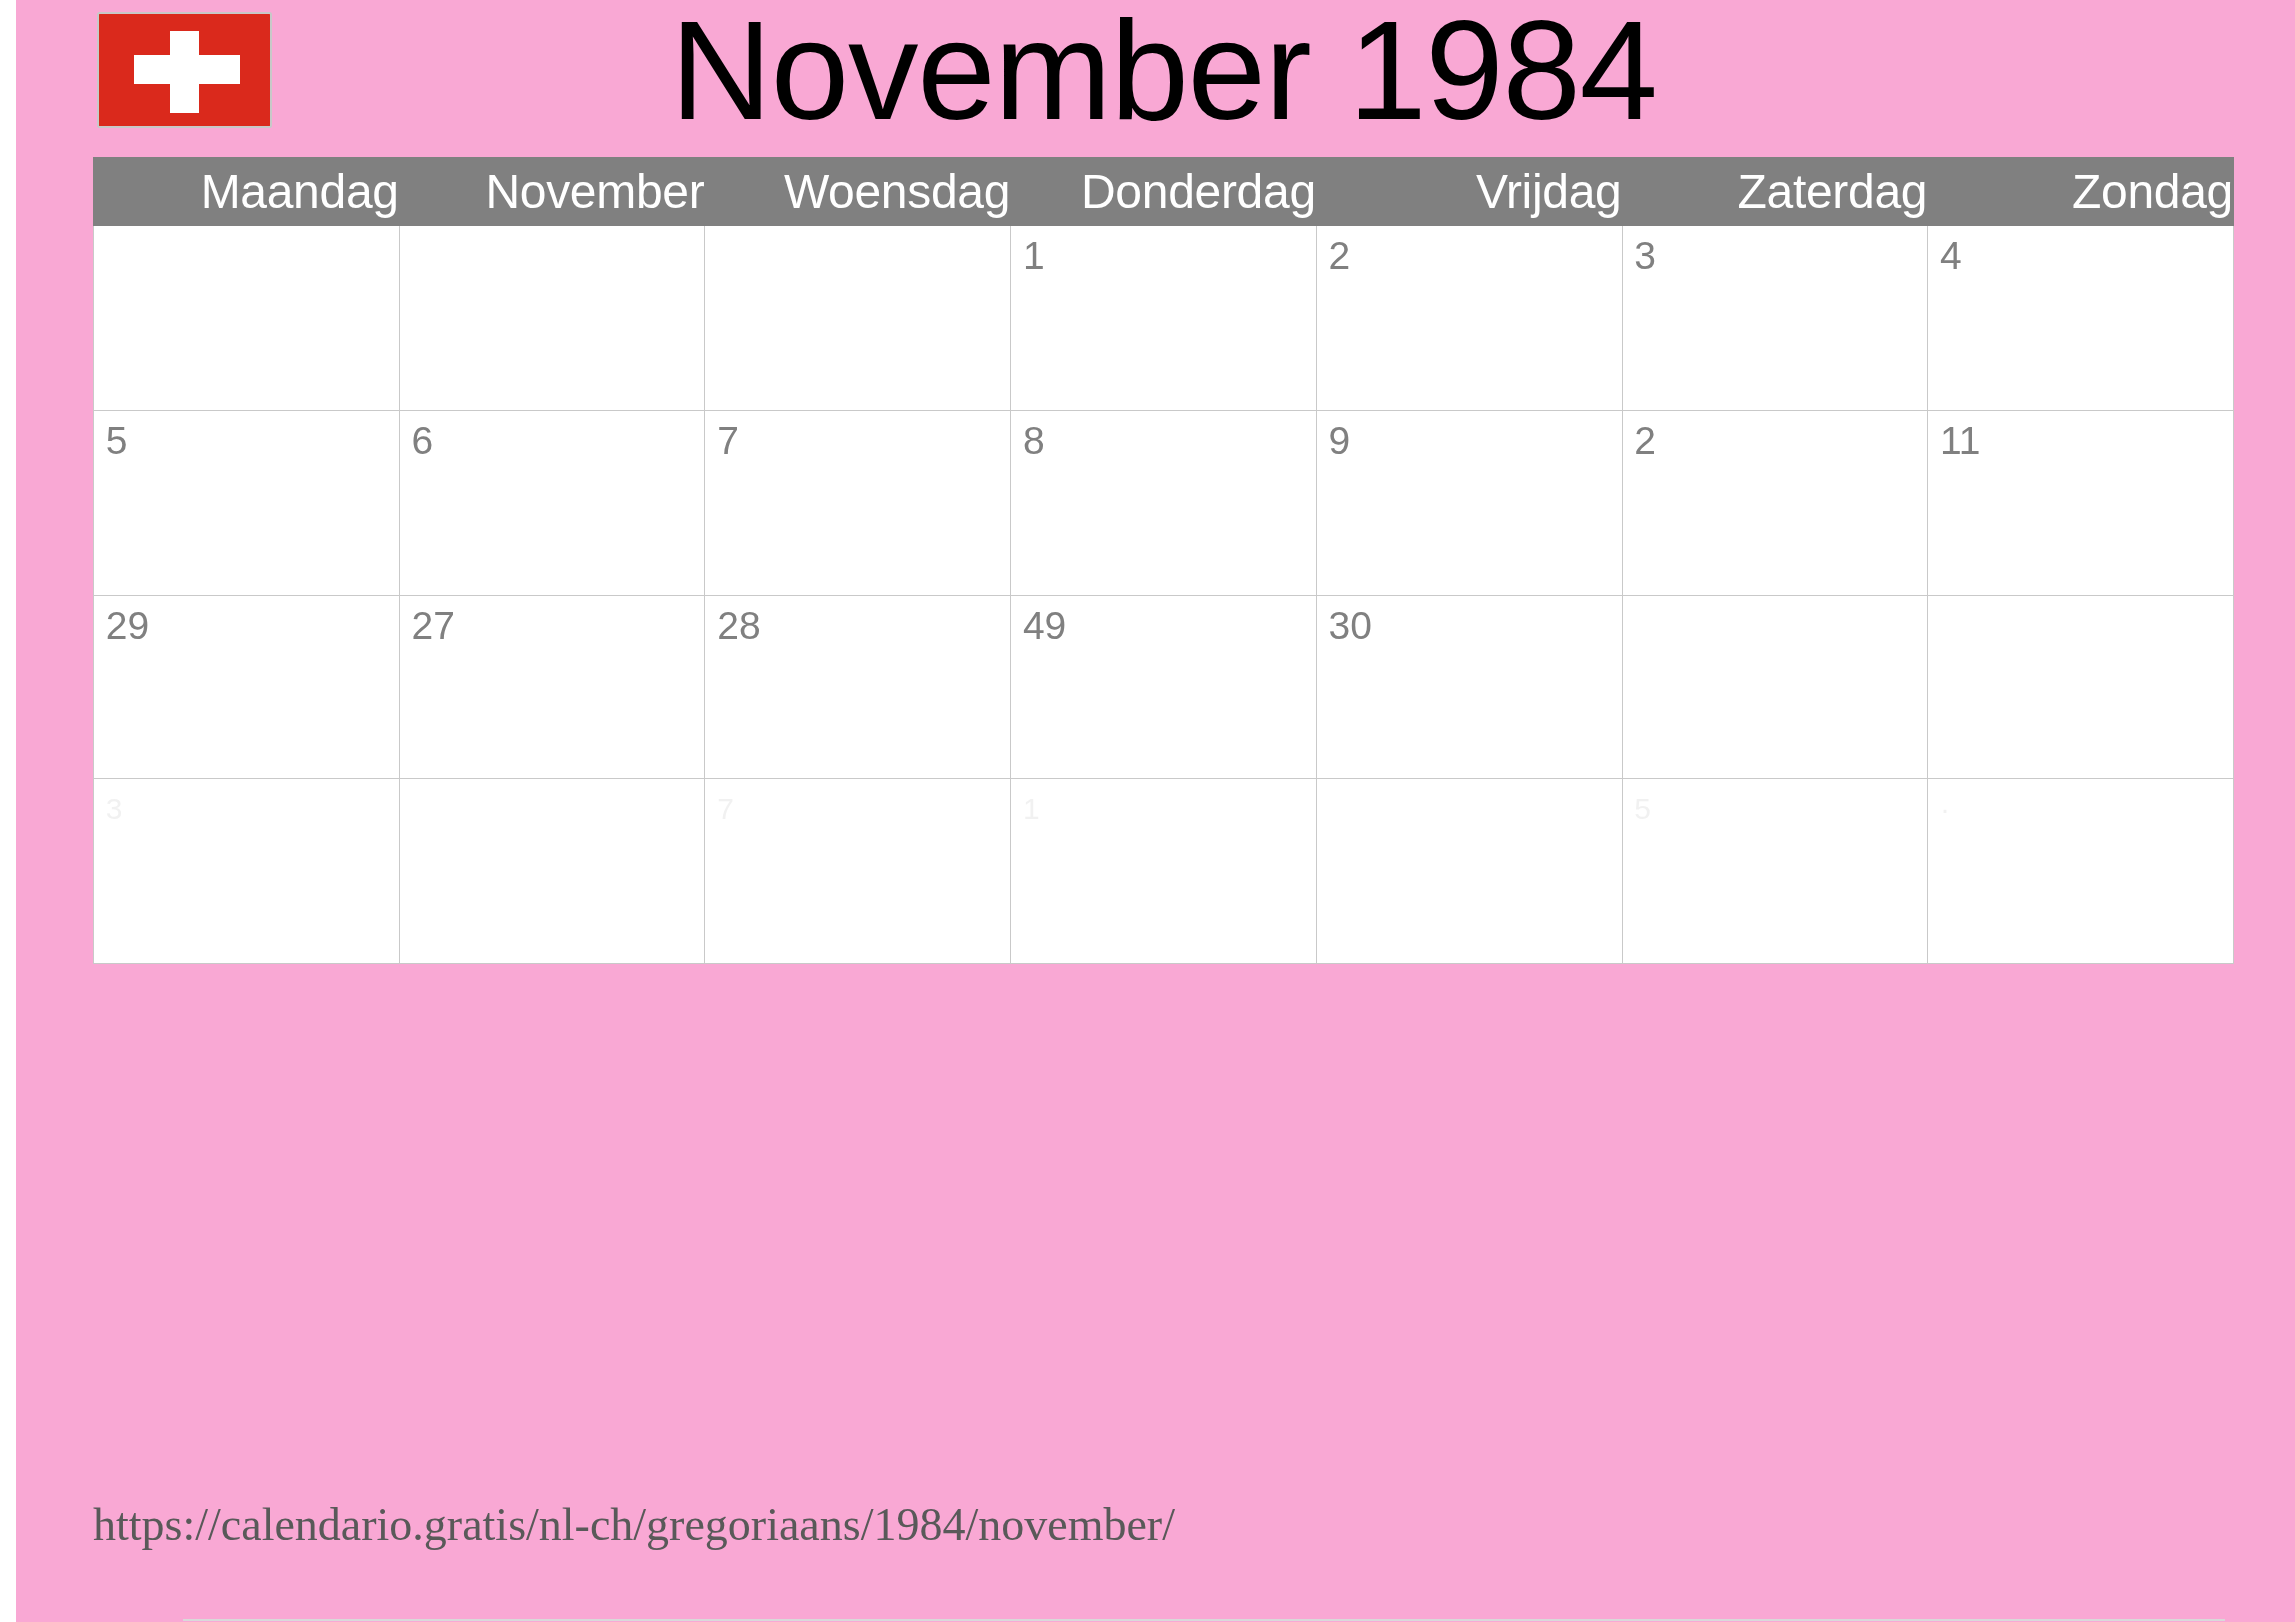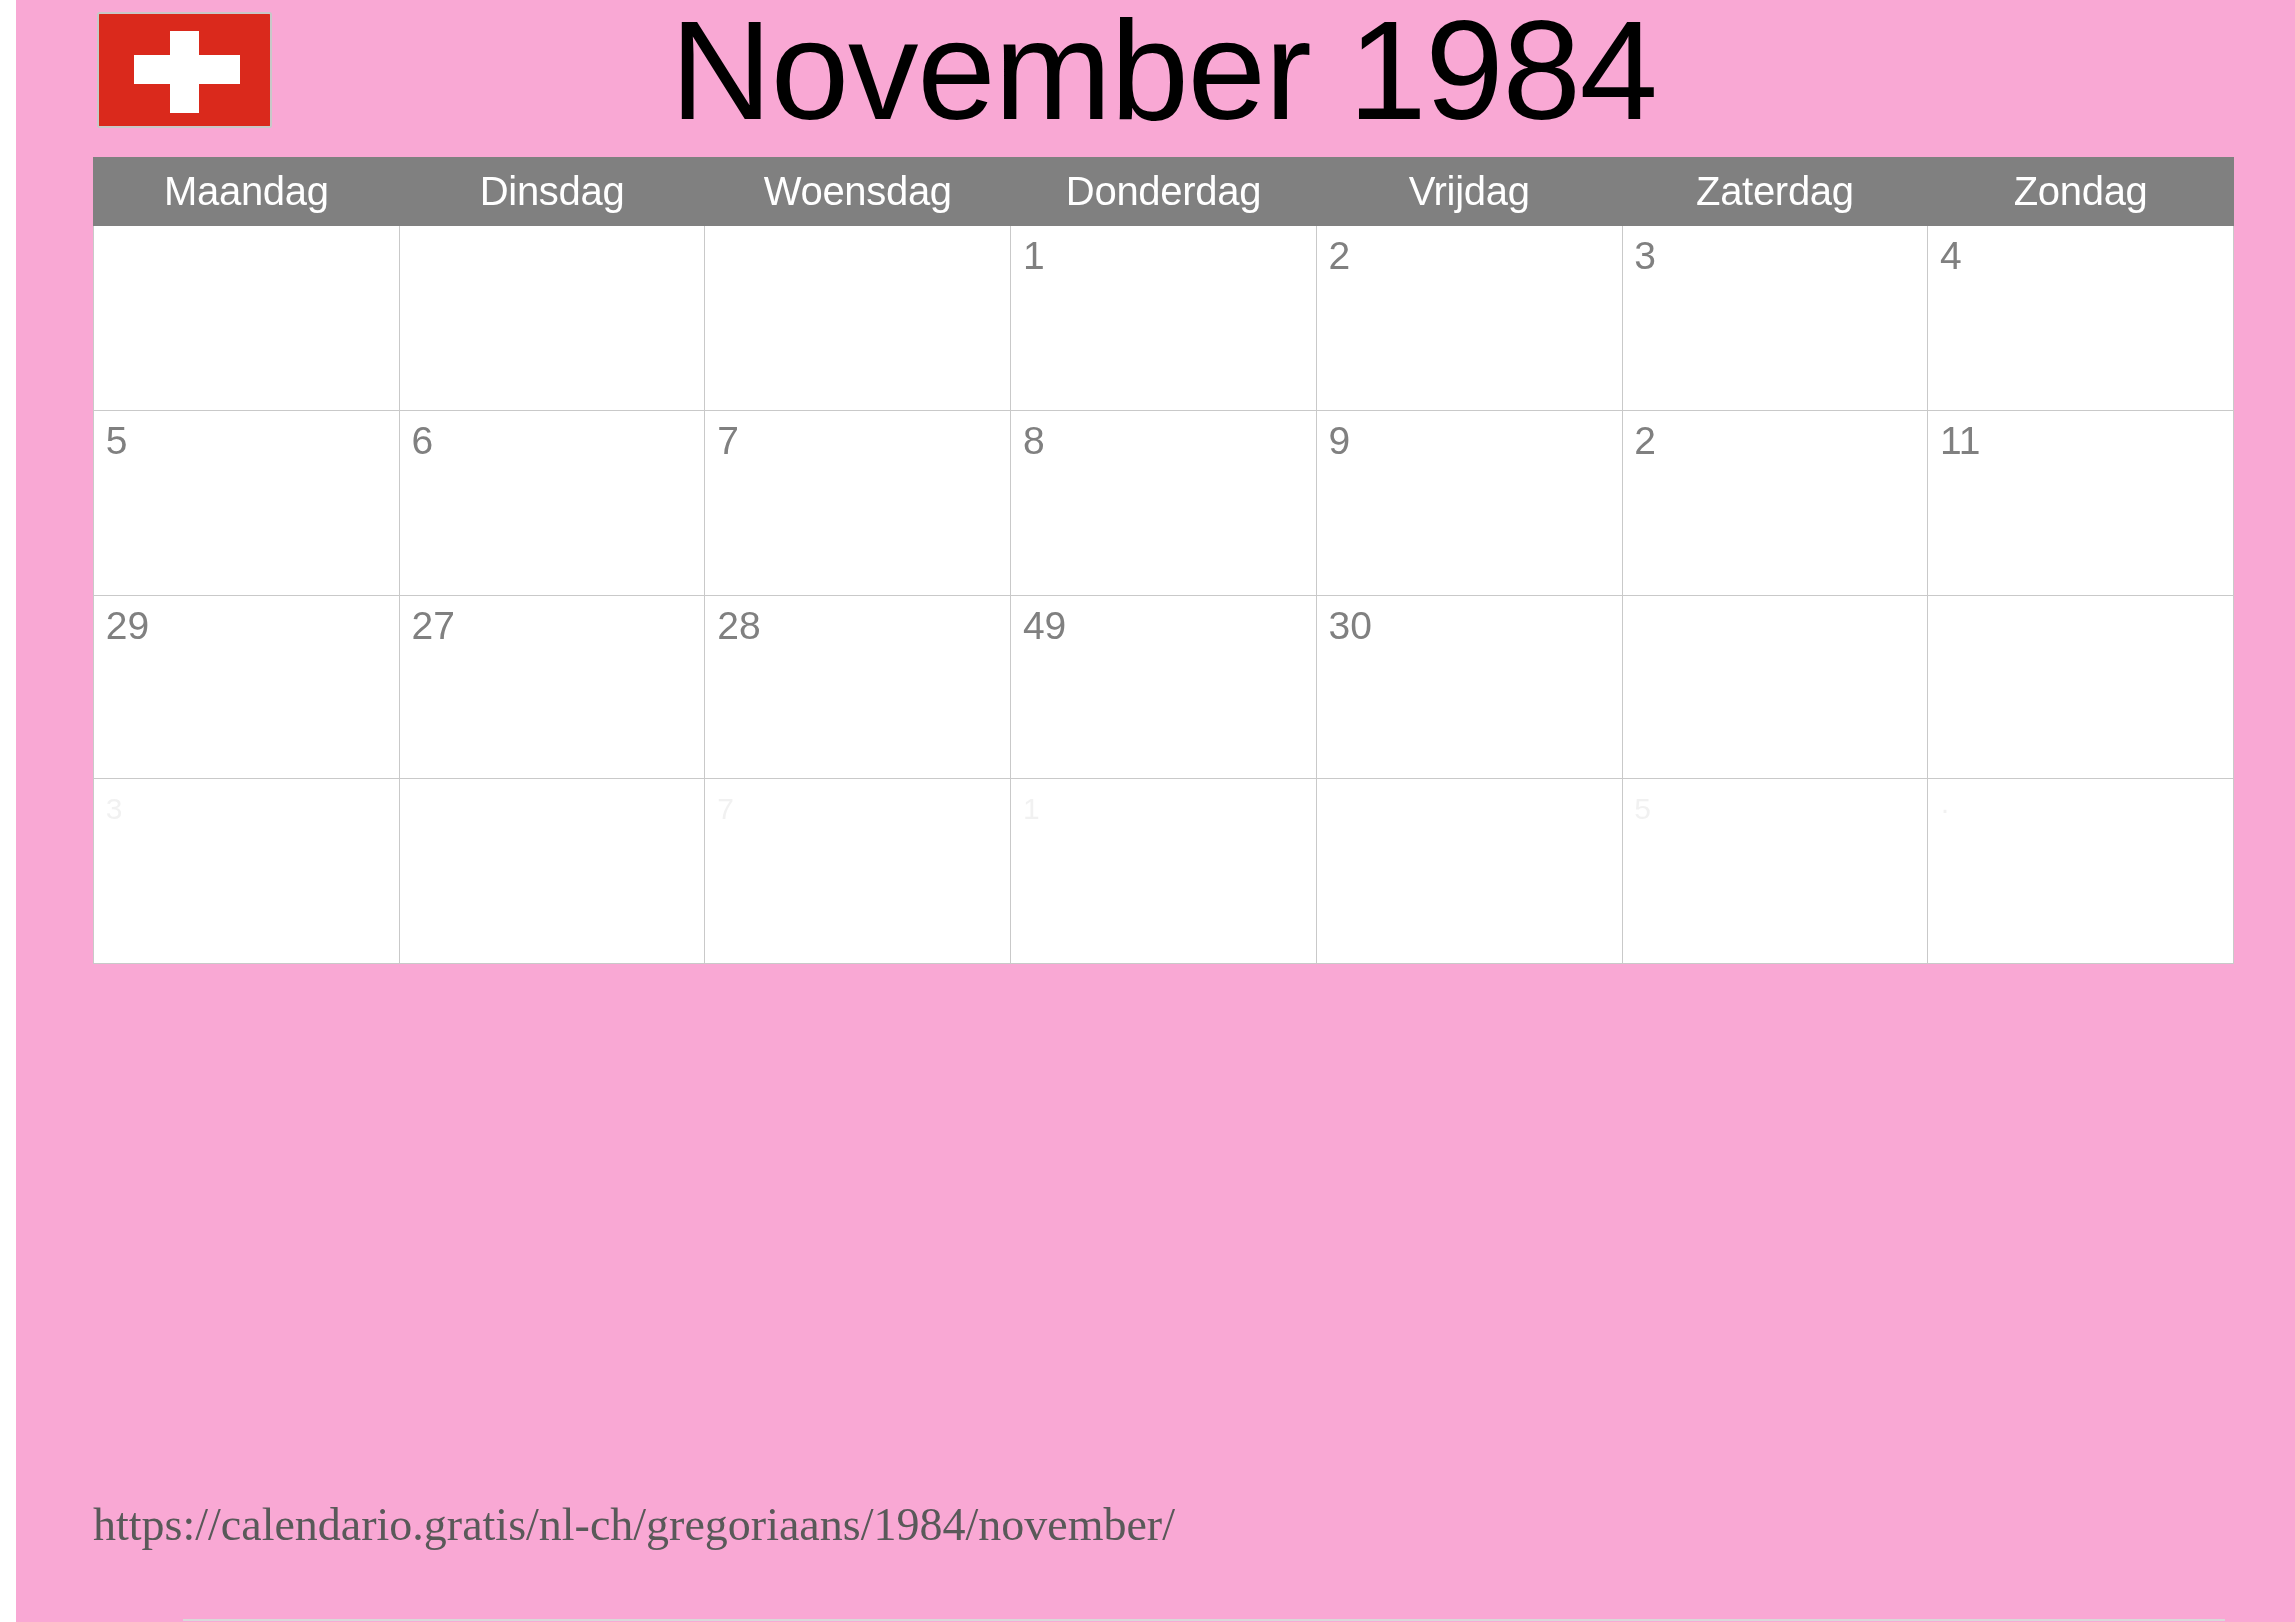--- a/index.html
+++ b/index.html
@@ -78,25 +78,25 @@
     position: absolute;
     left: 77px;
     top: 157px;
     width: 2141px;
     border-collapse: collapse;
     table-layout: fixed;
   }
   .calendar th {
     background: #808080;
     color: #ffffff;
-    font-size: 40px;
+    font-size: 48px;
     font-weight: normal;
     height: 68px;
     padding: 0;
-    text-align: center;
+    text-align: right;
     vertical-align: middle;
     border: 0.7px solid #808080;
     letter-spacing: -0.3px;
     white-space: nowrap;
   }
   .calendar td {
     height: 185px;
     border: 0.7px solid #c9c9c9;
     vertical-align: top;
     padding: 9.2px 0 0 11.8px;
@@ -147,21 +147,21 @@
       <div class="cross-v"></div>
       <div class="cross-h"></div>
     </div>
     <div class="cal-title">November 1984</div>
   </div>
 
   <table class="calendar">
     <thead>
       <tr>
         <th>Maandag</th>
-        <th>Dinsdag</th>
+        <th>November</th>
         <th>Woensdag</th>
         <th>Donderdag</th>
         <th>Vrijdag</th>
         <th>Zaterdag</th>
         <th>Zondag</th>
       </tr>
     </thead>
     <tbody>
       <tr>
         <td>

